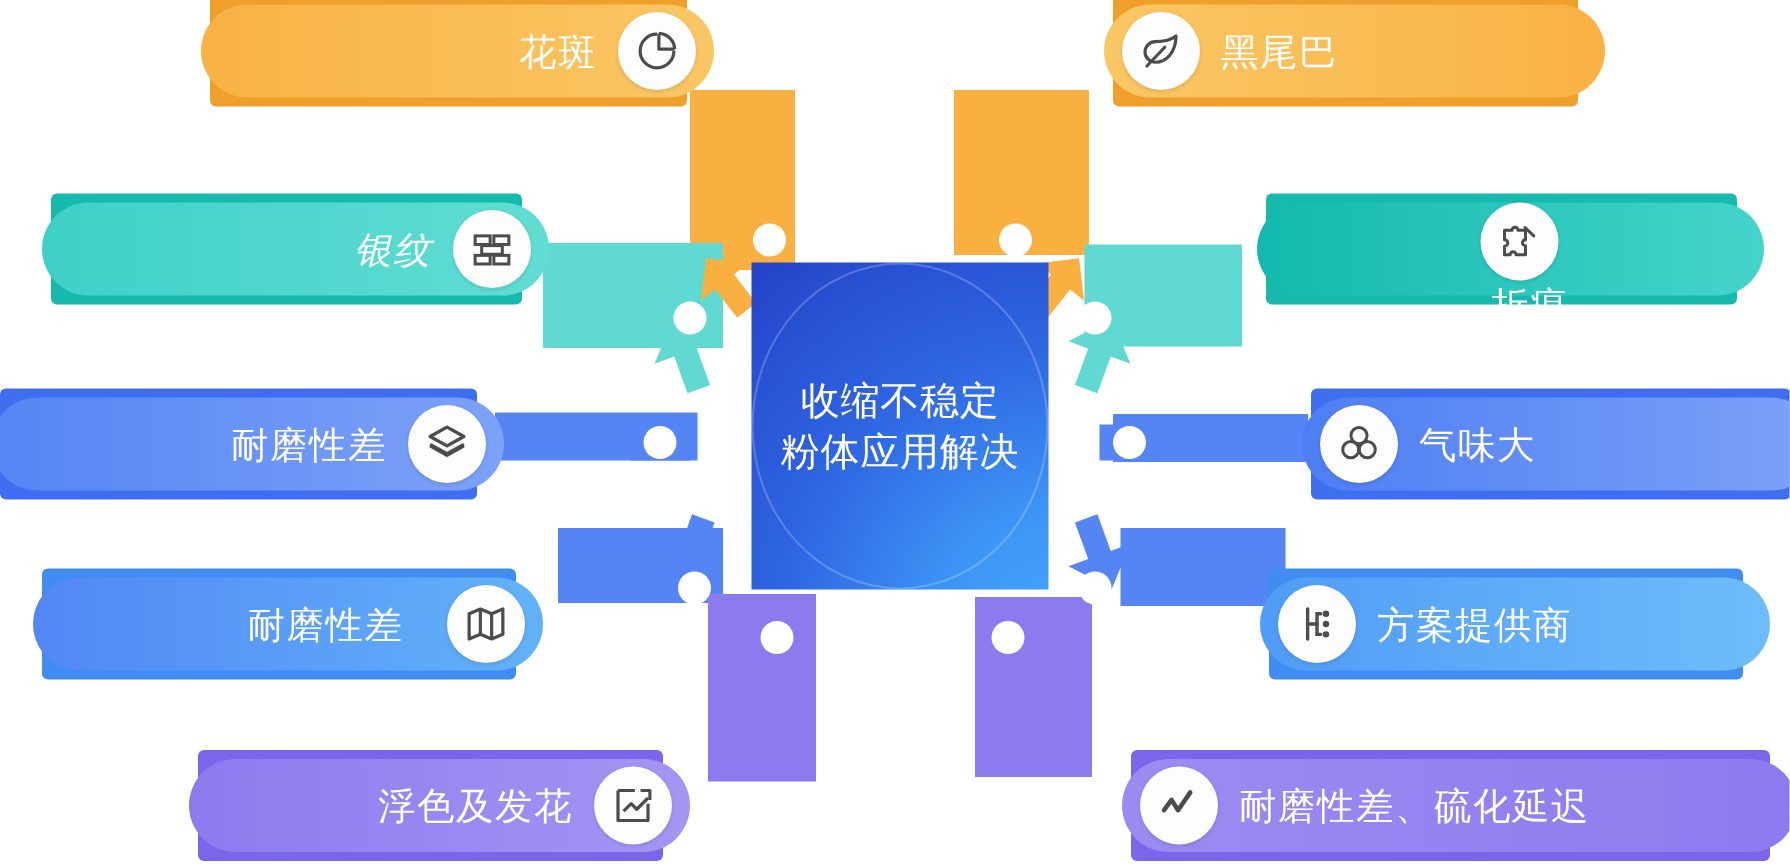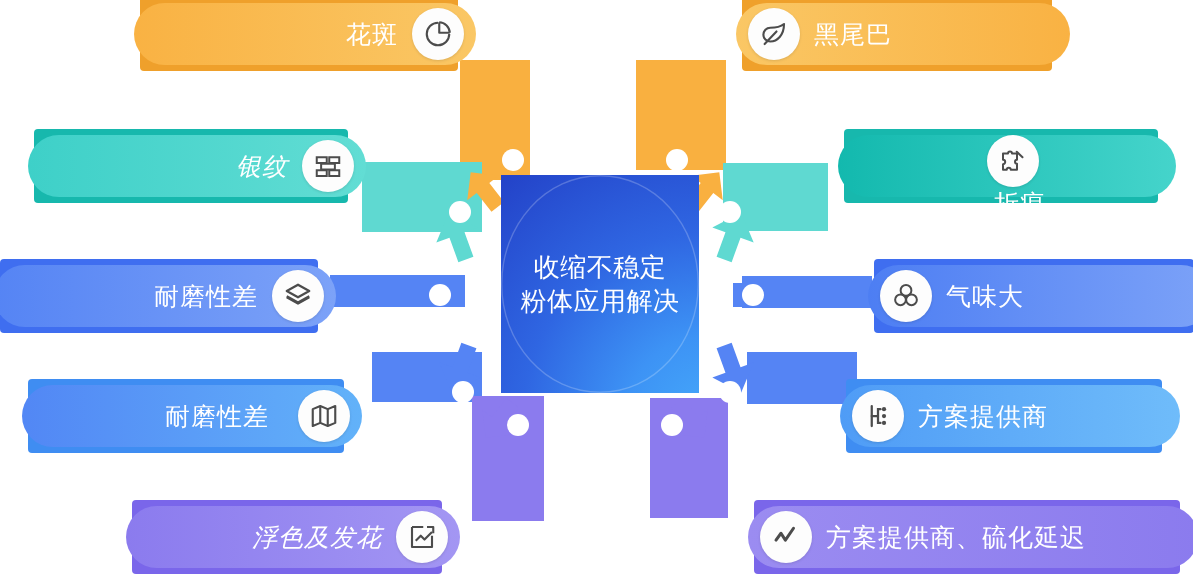--- a/index.html
+++ b/index.html
@@ -207,21 +207,21 @@
           <path d="M3 6.5 9 4l6 2.5L21 4v13.5L15 20l-6-2.5L3 20V6.5Z"></path>
           <path d="M9 4v13.5"></path>
             <path d="M15 6.5V20"></path>
           </svg>
       </span>
     </div>
   </div>
 
   <div class="pill left" style="left:126px;top:506px;width:322px;">
     <div class="backing" style="background:#7a66ea;"></div>
-    <div class="body" style="background:linear-gradient(90deg,#8b7bee,#a396f3);font-style:italic;">
+    <div class="body" style="background:linear-gradient(90deg,#8b7bee,#a396f3);">
       <span class="txt">浮色及发花</span>
       <span class="badge">
         <svg width="30" height="30" viewBox="0 0 24 24" fill="none" stroke="#4c4c4c" stroke-width="1.7" stroke-linejoin="round">
           <path d="M4 4h9M4 4v16h16v-9"></path>
             <path d="M7 15l4-4 3 3 6-6"></path>
             <path d="M16 4h5v5"></path>
           </svg>
       </span>
     </div>
   </div>
@@ -286,17 +286,17 @@
   </div>
 
   <div class="pill right" style="left:748px;top:506px;width:438px;">
     <div class="backing" style="background:#7a66ea;"></div>
     <div class="body" style="background:linear-gradient(90deg,#9b8cf1,#8b7bee);">
       <span class="badge">
         <svg width="30" height="30" viewBox="0 0 24 24" fill="none" stroke="#4c4c4c" stroke-width="2.4" stroke-linecap="round" stroke-linejoin="round">
           <path d="M4 14.5 8 9l3.5 5.5L18 5"></path>
           </svg>
       </span>
-      <span class="txt">方案提供商、硫化延迟</span>
+      <span class="txt">耐磨性差、硫化延迟</span>
     </div>
   </div>
 
 </div>
 
 </body></html>

